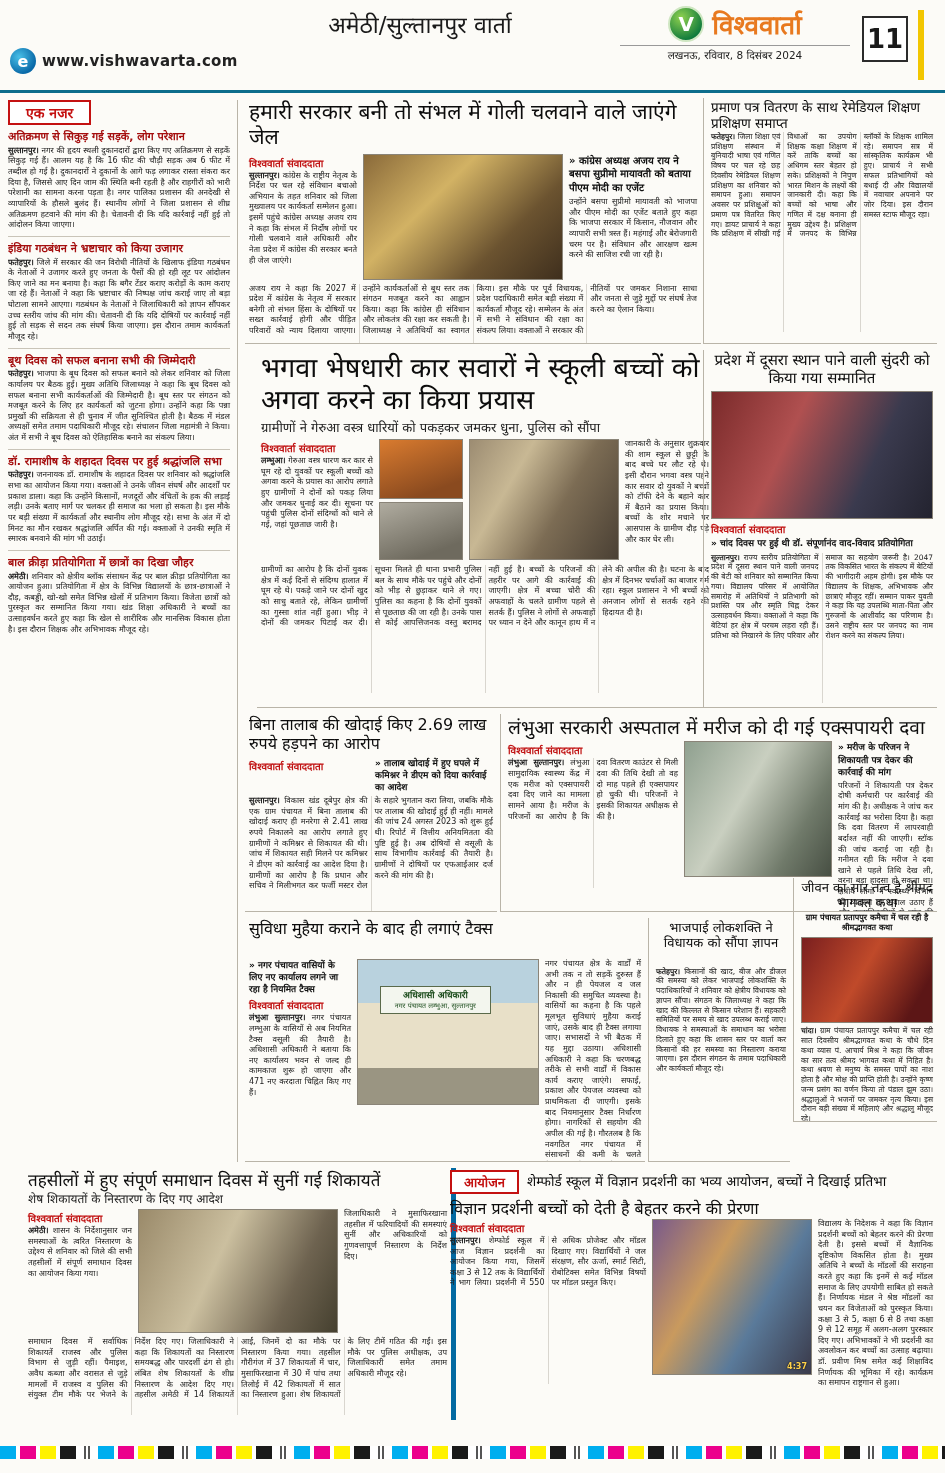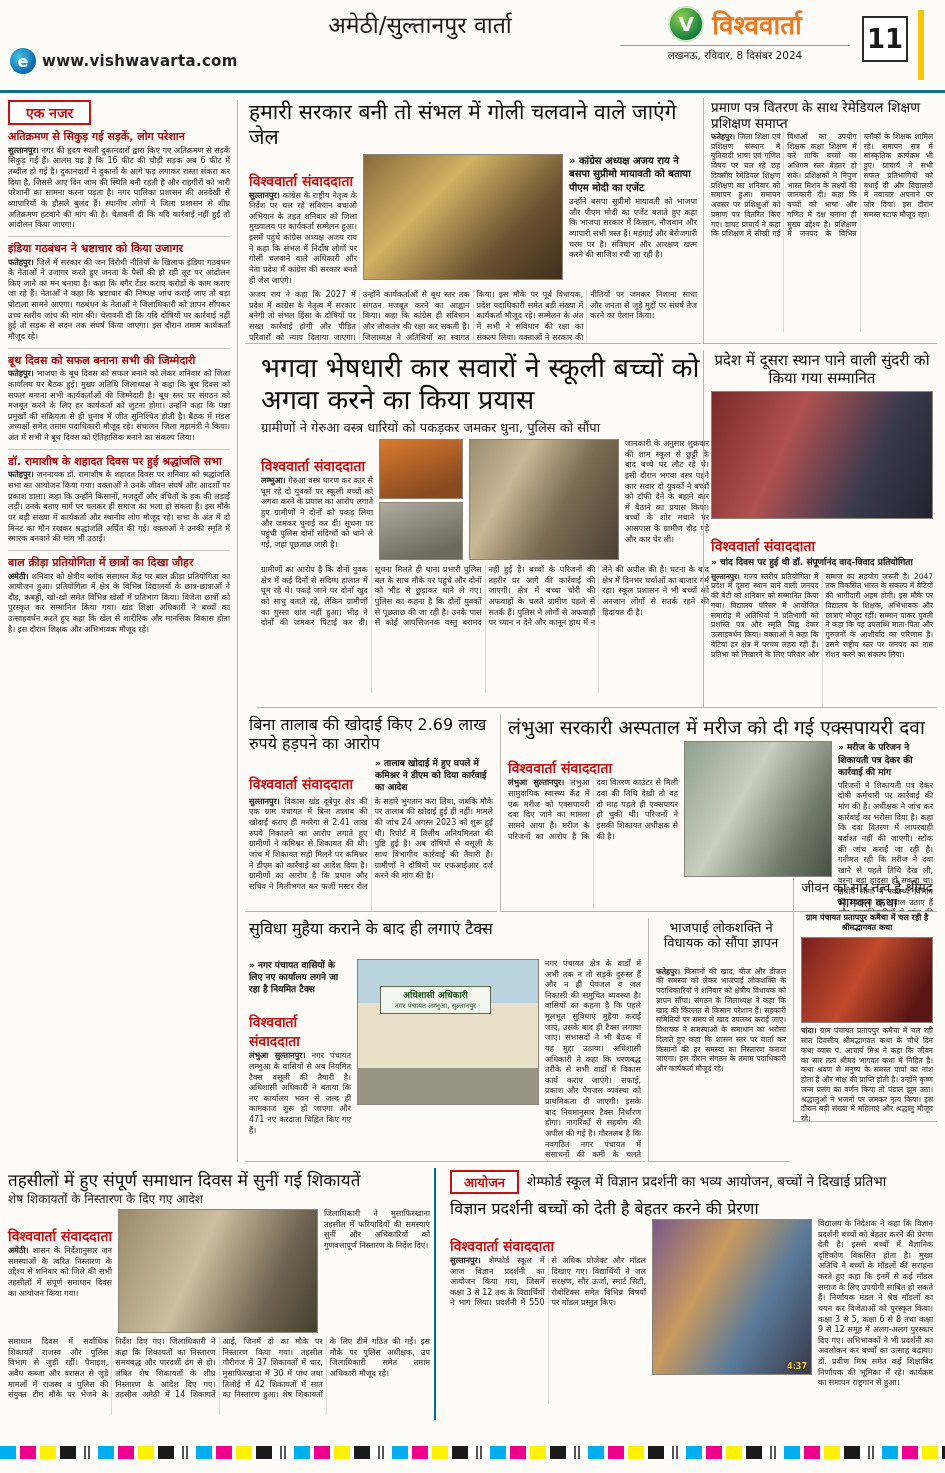--- a/index.html
+++ b/index.html
@@ -2,21 +2,21 @@
 <html><head>
 <meta charset="utf-8">
 <style>
   *{margin:0;padding:0;box-sizing:border-box}
   body{background:#e9e7e2;font-family:"DejaVu Sans","Liberation Sans",sans-serif}
   .page{position:relative;width:945px;height:1473px;margin:0 auto;background:#fcfbf7;color:#1a1a1a;overflow:hidden}
   .abs{position:absolute;overflow:hidden}
   .hl{font-weight:normal;color:#0c0c0c;line-height:1.18}
   .body-txt{font-size:8px;line-height:1.33;text-align:justify;color:#202020}
   .small-txt{font-size:7.5px;line-height:1.3;text-align:justify;color:#222}
-  .byline{color:#c11414;font-weight:bold;font-size:14px;margin:17px 0 1px}
+  .byline{color:#c11414;font-weight:bold;font-size:10px;margin:2px 0 1px}
   .kicker{font-weight:bold;font-size:10px;line-height:1.35;color:#111}
   .cols2{column-count:2;column-gap:7px;column-rule:1px solid #d9d6cf}
   .cols3{column-count:3;column-gap:7px;column-rule:1px solid #d9d6cf}
   .cols4{column-count:4;column-gap:7px;column-rule:1px solid #d9d6cf}
   .photo{position:relative;border:1px solid #8a8478;flex:none}
   .vline-l{border-left:1px solid #b9b4a8;padding-left:6px}
   .hline-b{border-bottom:1px solid #b9b4a8}
   
   .site{font-weight:bold;font-size:15px;color:#222;letter-spacing:.3px}
   .mast-title{font-size:23px;font-weight:normal;text-align:center}
@@ -207,21 +207,21 @@
     <div class="small-txt"><b>फतेहपुर।</b> <span>किसानों की खाद, बीज और डीजल की समस्या को लेकर भाजपाई लोकशक्ति के पदाधिकारियों ने शनिवार को क्षेत्रीय विधायक को ज्ञापन सौंपा। संगठन के जिलाध्यक्ष ने कहा कि खाद की किल्लत से किसान परेशान हैं। सहकारी समितियों पर समय से खाद उपलब्ध कराई जाए। विधायक ने समस्याओं के समाधान का भरोसा दिलाते हुए कहा कि शासन स्तर पर वार्ता कर किसानों की हर समस्या का निस्तारण कराया जाएगा। इस दौरान संगठन के तमाम पदाधिकारी और कार्यकर्ता मौजूद रहे।</span></div>
   </div>
 
   <div class="abs vline-l hline-b" style="left:793px;top:878px;width:144px;height:244px;padding:2px 4px 2px 7px">
     <div class="hl" style="font-size:13px;text-align:center;margin-bottom:2px">जीवन का सार तत्व है श्रीमद भागवत कथा</div>
     <div class="kicker" style="font-size:8px;text-align:center;margin-bottom:3px">ग्राम पंचायत प्रतापपुर कमैचा में चल रही है श्रीमद्भागवत कथा</div>
     <div class="photo ph-bhagwat" style="width:100%;height:86px;margin-bottom:3px"></div>
     <div class="small-txt"><b>चांदा।</b> <span>ग्राम पंचायत प्रतापपुर कमैचा में चल रही सात दिवसीय श्रीमद्भागवत कथा के चौथे दिन कथा व्यास पं. आचार्य मिश्र ने कहा कि जीवन का सार तत्व श्रीमद भागवत कथा में निहित है। कथा श्रवण से मनुष्य के समस्त पापों का नाश होता है और मोक्ष की प्राप्ति होती है। उन्होंने कृष्ण जन्म प्रसंग का वर्णन किया तो पंडाल झूम उठा। श्रद्धालुओं ने भजनों पर जमकर नृत्य किया। इस दौरान बड़ी संख्या में महिलाएं और श्रद्धालु मौजूद रहे।</span></div>
   </div>
 
-  <div class="abs" style="left:4px;top:1168px;width:432px;height:252px;padding:2px 4px;border-right:2px solid #0369a1">
+  <div class="abs" style="left:24px;top:1168px;width:432px;height:252px;padding:2px 4px;border-right:5px solid #0369a1">
     <div class="hl" style="font-size:17px;margin-bottom:2px">तहसीलों में हुए संपूर्ण समाधान दिवस में सुनीं गई शिकायतें</div>
     <div class="hl" style="font-size:12px;color:#222;margin-bottom:3px">शेष शिकायतों के निस्तारण के दिए गए आदेश</div>
     <div style="display:flex;gap:6px">
       <div style="width:104px;flex:none">
         <div class="byline">विश्ववार्ता संवाददाता</div>
         <div class="body-txt"><b>अमेठी।</b> <span>शासन के निर्देशानुसार जन समस्याओं के त्वरित निस्तारण के उद्देश्य से शनिवार को जिले की सभी तहसीलों में संपूर्ण समाधान दिवस का आयोजन किया गया।</span></div>
       </div>
       <div class="photo ph-tehsil" style="width:200px;height:124px"></div>
       <div class="body-txt" style="flex:1">जिलाधिकारी ने मुसाफिरखाना तहसील में फरियादियों की समस्याएं सुनीं और अधिकारियों को गुणवत्तापूर्ण निस्तारण के निर्देश दिए।</div>
     </div>

